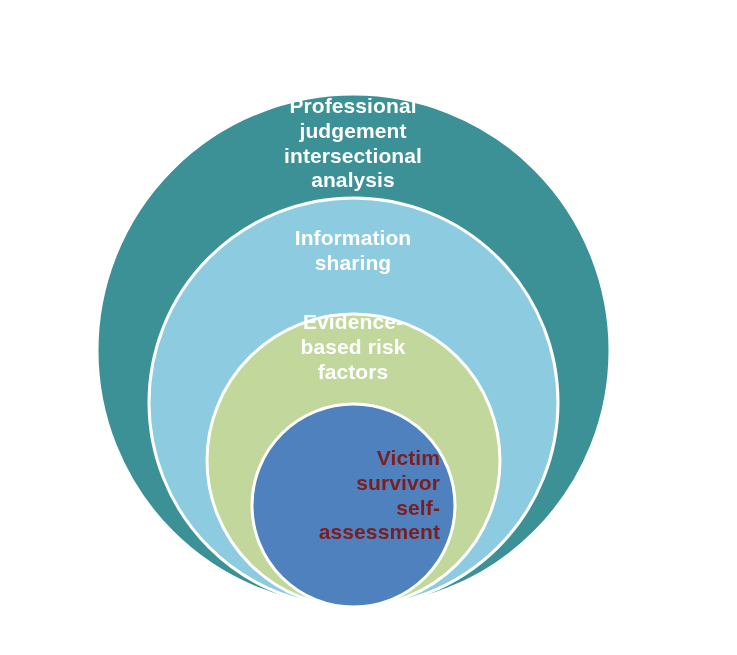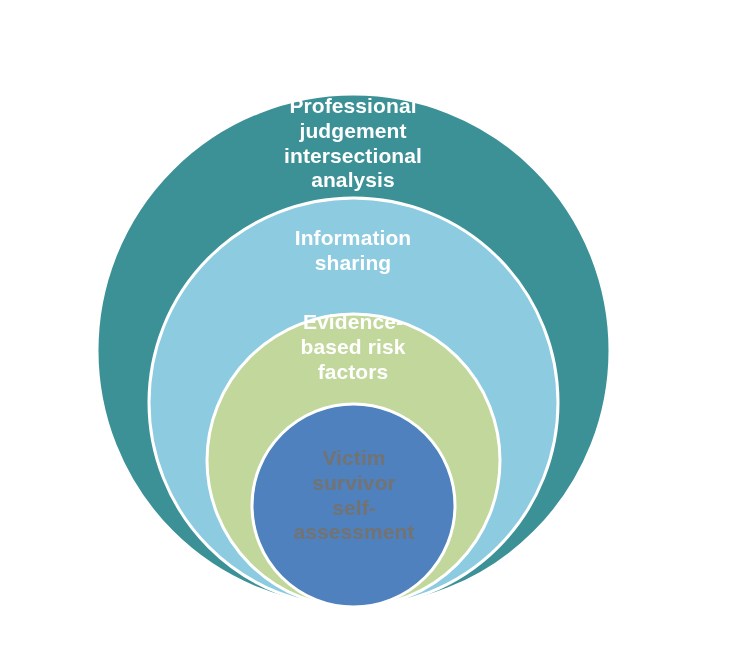--- a/index.html
+++ b/index.html
@@ -80,18 +80,18 @@
 intersectional
 analysis</div>
 
   <div class="ring-label" id="label-third" style="color: rgb(255, 255, 255);">Evidence-
 based risk
 factors</div>
 
   <div class="ring-label" id="label-second" style="color: rgb(255, 255, 255);">Information
 sharing</div>
 
-  <div class="ring-label" id="label-inner" style="color: #737373;">Victim
+  <div class="ring-label" id="label-inner" style="color: #7f1d1d; text-align: right;">Victim
 survivor
 self-
 assessment</div>
 
 </div>
 
 </body></html>

